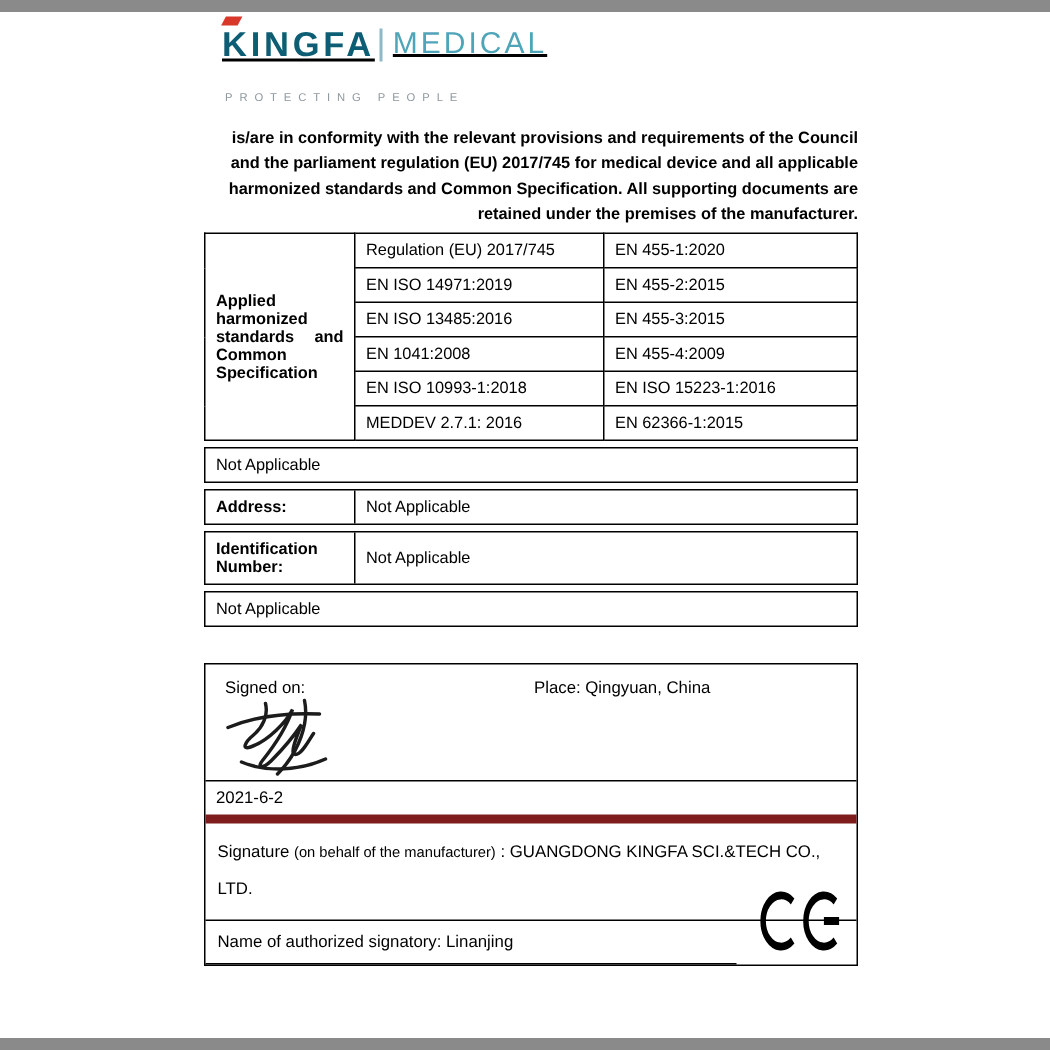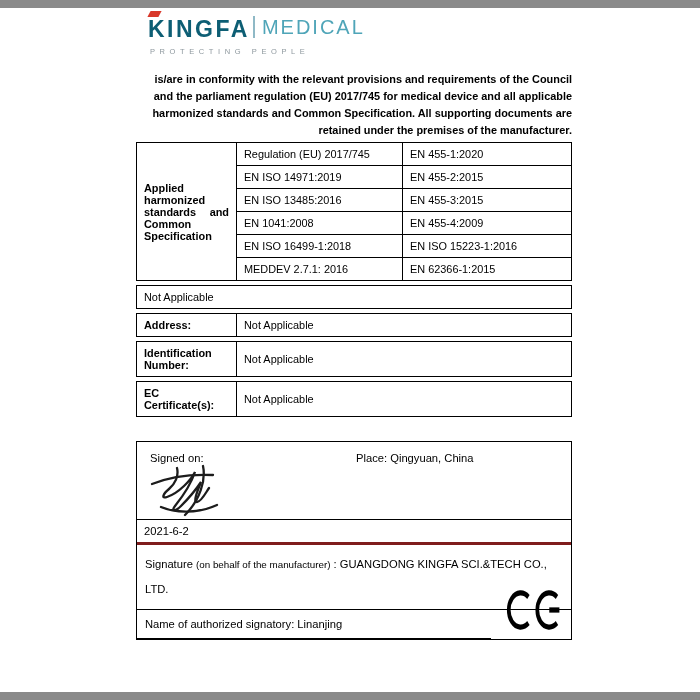--- a/index.html
+++ b/index.html
@@ -9,27 +9,27 @@
     font-family: "Liberation Sans", sans-serif; color: #000; overflow: hidden;
   }
   .band { position: absolute; left: 0; width: 100%; height: 8px; background: #8a8a8a; }
   .band.top { top: 0; }
   .band.bottom { bottom: 0; }
 
   .content { position: absolute; left: 136px; top: 16px; width: 436px; }
 
   
   .logo { margin-left: 12px; width: fit-content; }
-  .logo-row { display: flex; position: relative; }
+  .logo-row { display: flex; align-items: center; position: relative; text-decoration: underline; }
   .logo-brand { font-size: 23px; font-weight: bold; letter-spacing: 2.5px; color: #0d5e74; }
   .logo-flag { position: absolute; left: 1px; top: -5px; width: 11px; height: 6px;
                background: #d8382a; transform: skewX(-28deg); }
   .logo-sep { width: 2px; height: 22px; background: #8fb9c6; margin: 0 7px 0 3px; }
   .logo-division { font-size: 20px; letter-spacing: 2px; color: #4fa5b8; }
-  .logo-tagline { margin-top: 4px; padding-left: 2px; font-size: 7.5px; letter-spacing: 4.6px; color: #8e989e; }
+  .logo-tagline { margin-top: 17px; padding-left: 2px; font-size: 7.5px; letter-spacing: 4.6px; color: #8e989e; }
 
   
   .intro { margin-top: 15px; font-size: 10.9px; font-weight: bold; line-height: 17px; text-align: right; }
 
   
   table.standards { width: 100%; border-collapse: collapse; margin-top: 3px; }
   table.standards td { border: 1px solid #000; font-size: 10.9px; padding: 5px 7px; vertical-align: middle; }
   td.std-head { width: 100px; font-weight: bold; vertical-align: top; text-align: justify; }
   td.c2 { width: 166px; }
 
@@ -37,21 +37,21 @@
   .info-row { display: flex; border: 1px solid #000; margin-top: 4px; font-size: 10.9px; }
   .info-label { width: 100px; padding: 5px 7px; font-weight: bold; border-right: 1px solid #000; }
   .info-value { flex: 1; padding: 5px 7px; display: flex; align-items: center; text-align: center; }
 
   
   .sign-box { margin-top: 24px; border: 1px solid #000; position: relative; font-size: 11.2px; }
   .sign-row1 { position: relative; height: 78px; border-bottom: 1px solid #000; }
   .signed-on { position: absolute; left: 13px; top: 10px; }
   .place { position: absolute; left: 219px; top: 10px; }
   .signature-svg { position: absolute; left: 2px; top: 20px; }
-  .sign-row2 { padding: 5px 7px; border-bottom: 3px solid #7f1d1d; }
+  .sign-row2 { padding: 5px 7px; border-bottom: 6px solid #7f1d1d; }
   .sign-row3 { padding: 7px 8px; border-bottom: 1px solid #000; line-height: 25px; }
   .sig-note { font-size: 9.8px; }
   .sign-row4 { position: relative; padding: 8px 8px 9px; }
   .sign-row4::after { content: ""; position: absolute; left: 0; right: 80px; bottom: 0; height: 1px; background: #000; }
   .sign-row5 { padding: 9px 8px 12px; }
   .ce-svg { position: absolute; right: 7px; bottom: 8px; }
 </style>
 </head>
 <body>
 
@@ -85,21 +85,21 @@
         </tr>
         <tr>
           <td class="c2">EN ISO 13485:2016</td>
           <td class="c3">EN 455-3:2015</td>
         </tr>
         <tr>
           <td class="c2">EN 1041:2008</td>
           <td class="c3">EN 455-4:2009</td>
         </tr>
         <tr>
-          <td class="c2">EN ISO 16499-1:2018</td>
+          <td class="c2">EN ISO 10993-1:2018</td>
           <td class="c3">EN ISO 15223-1:2016</td>
         </tr>
         <tr>
           <td class="c2">MEDDEV 2.7.1: 2016</td>
           <td class="c3">EN 62366-1:2015</td>
         </tr>
       </tbody>
     </table>
 
     <div class="info-row">
@@ -107,21 +107,20 @@
     </div>
     <div class="info-row">
       <div class="info-label">Address:</div>
       <div class="info-value">Not Applicable</div>
     </div>
     <div class="info-row">
       <div class="info-label">Identification Number:</div>
       <div class="info-value">Not Applicable</div>
     </div>
     <div class="info-row">
-      <div class="info-label">EC Certificate(s):</div>
       <div class="info-value">Not Applicable</div>
     </div>
 
     <div class="sign-box">
       <div class="sign-row1">
         <span class="signed-on">Signed on:</span>
         <span class="place">Place: Qingyuan, China</span>
         <svg class="signature-svg" width="100" height="56" viewBox="0 0 100 56" aria-hidden="true">
           <g fill="none" stroke="#1c1c1c" stroke-width="2.3" stroke-linecap="round">
             <path d="M38 6 C40 14 36 22 30 27 C24 32 22 37 28 35 C40 31 52 18 56 10 C52 22 44 34 36 44 C32 49 36 50 42 44 C50 36 58 26 62 20 C58 30 54 40 58 40 C62 40 66 32 70 26"></path>

